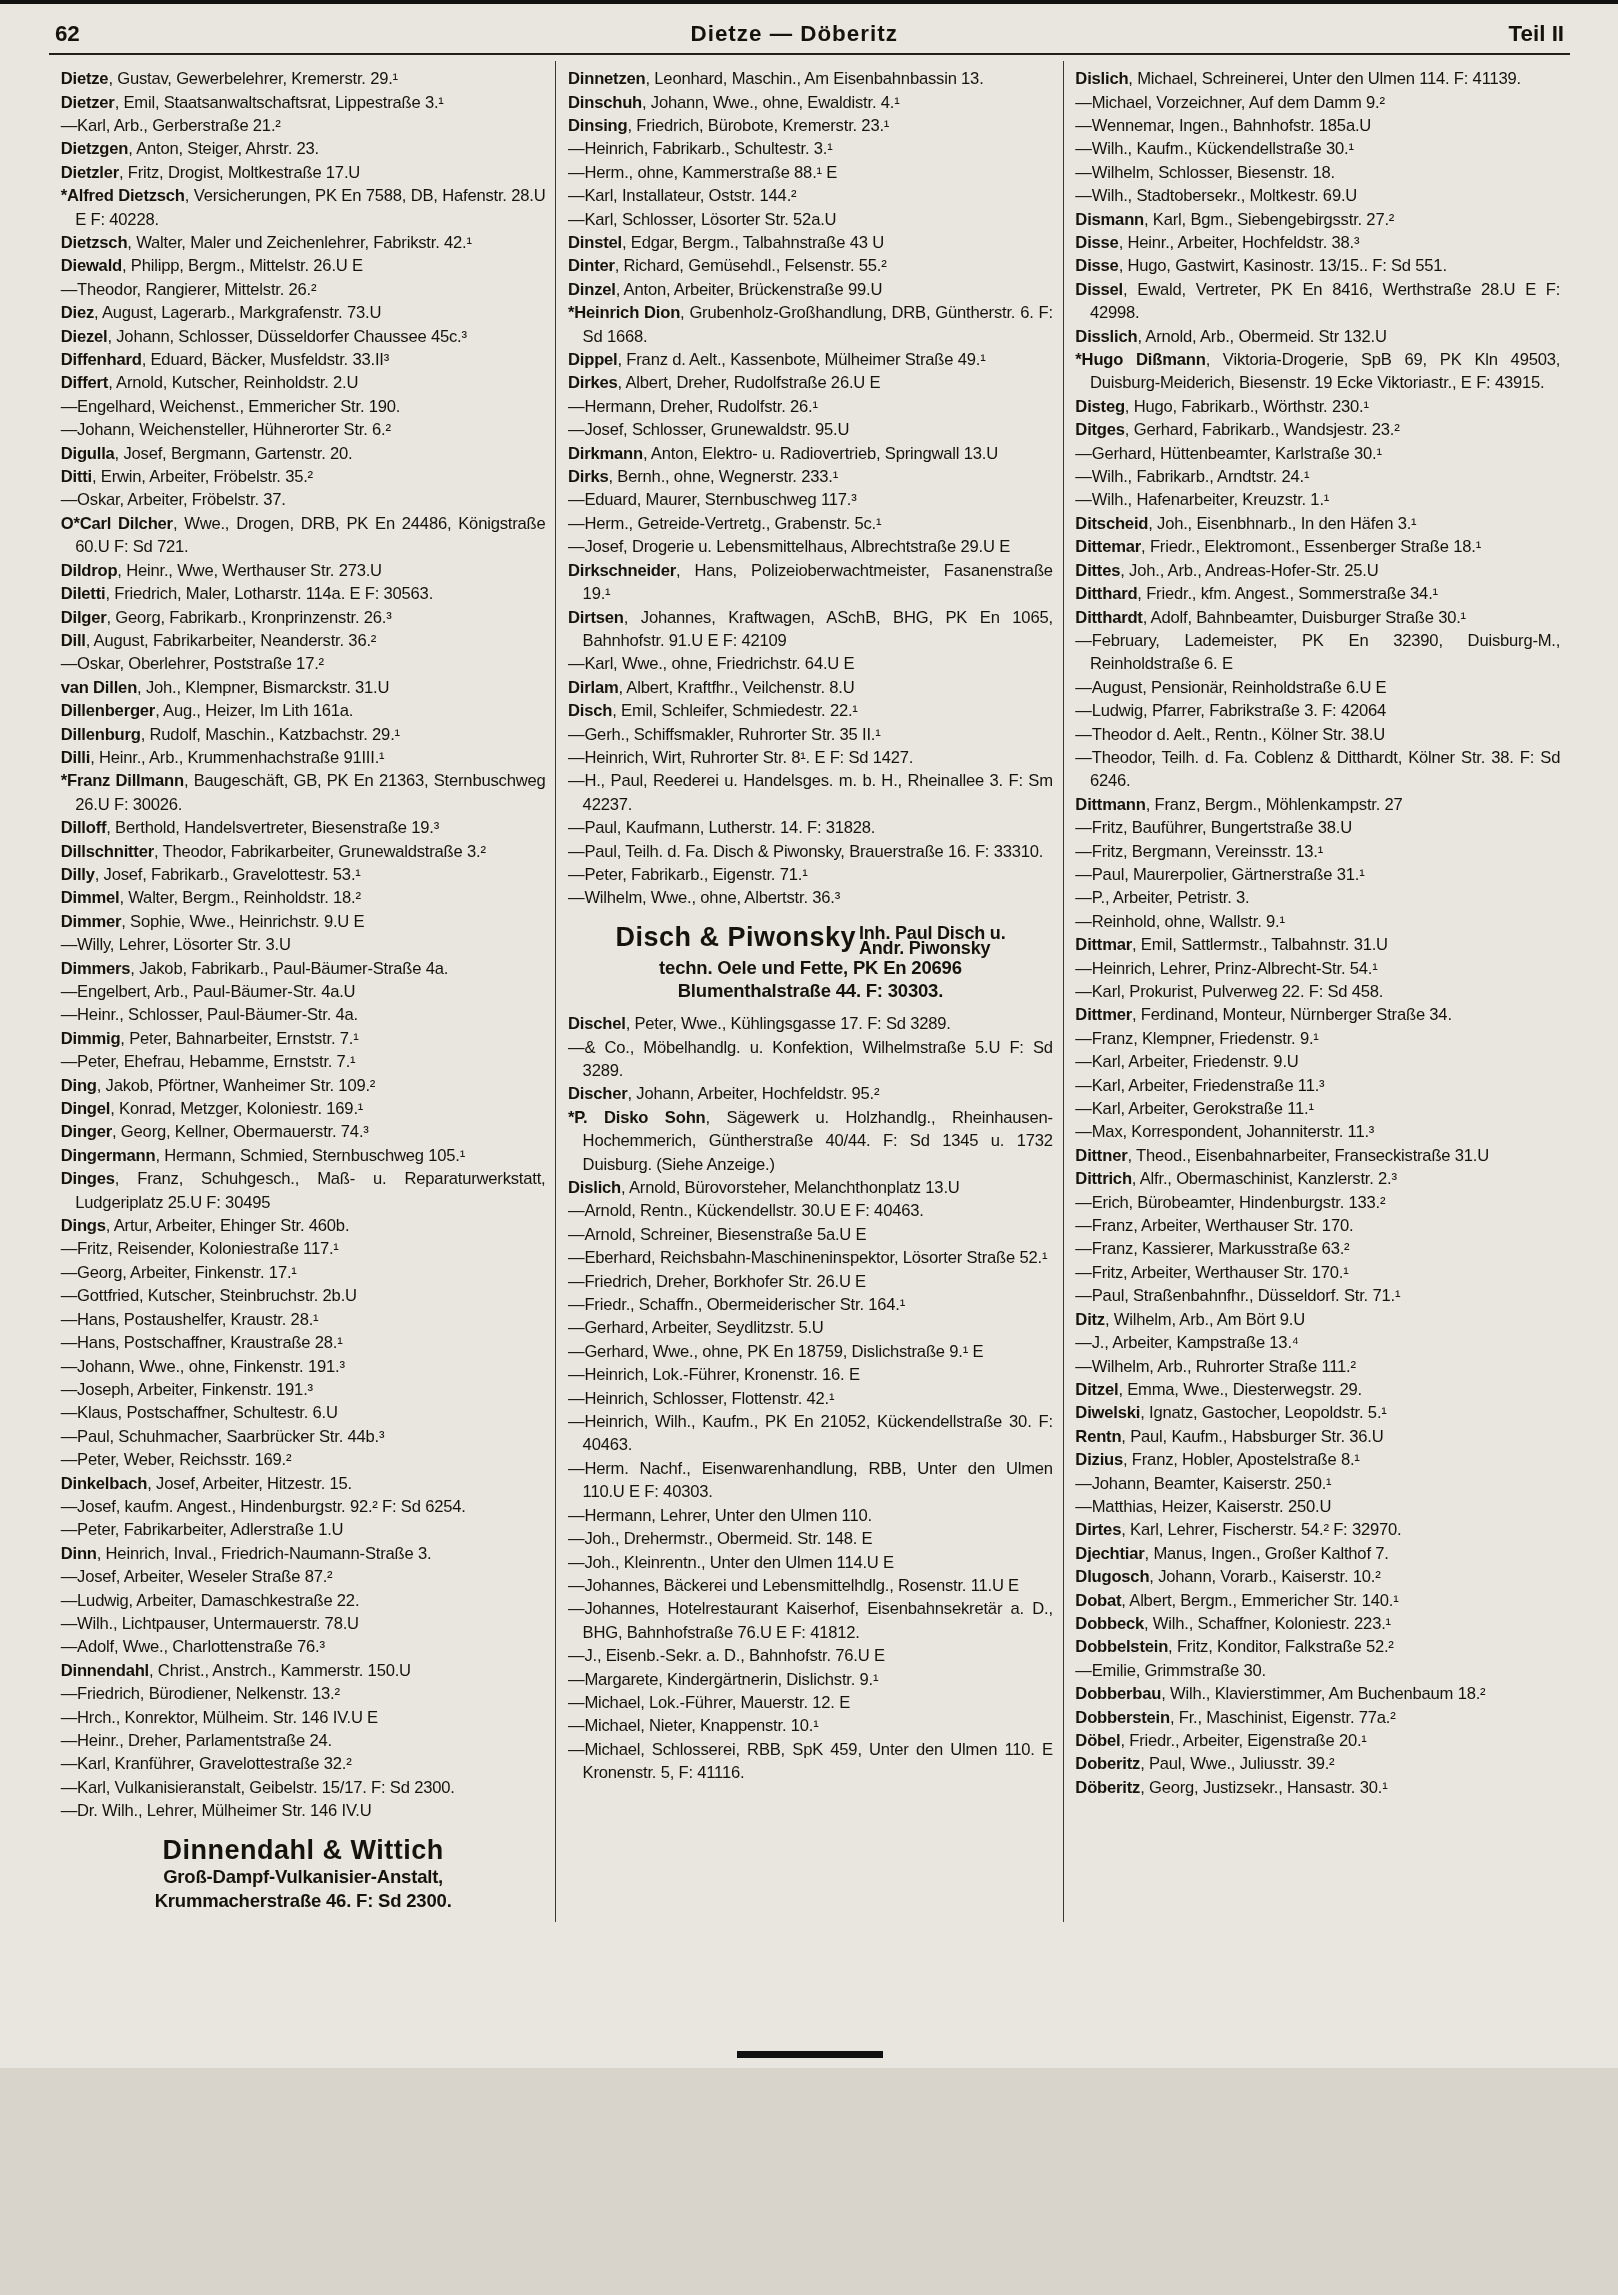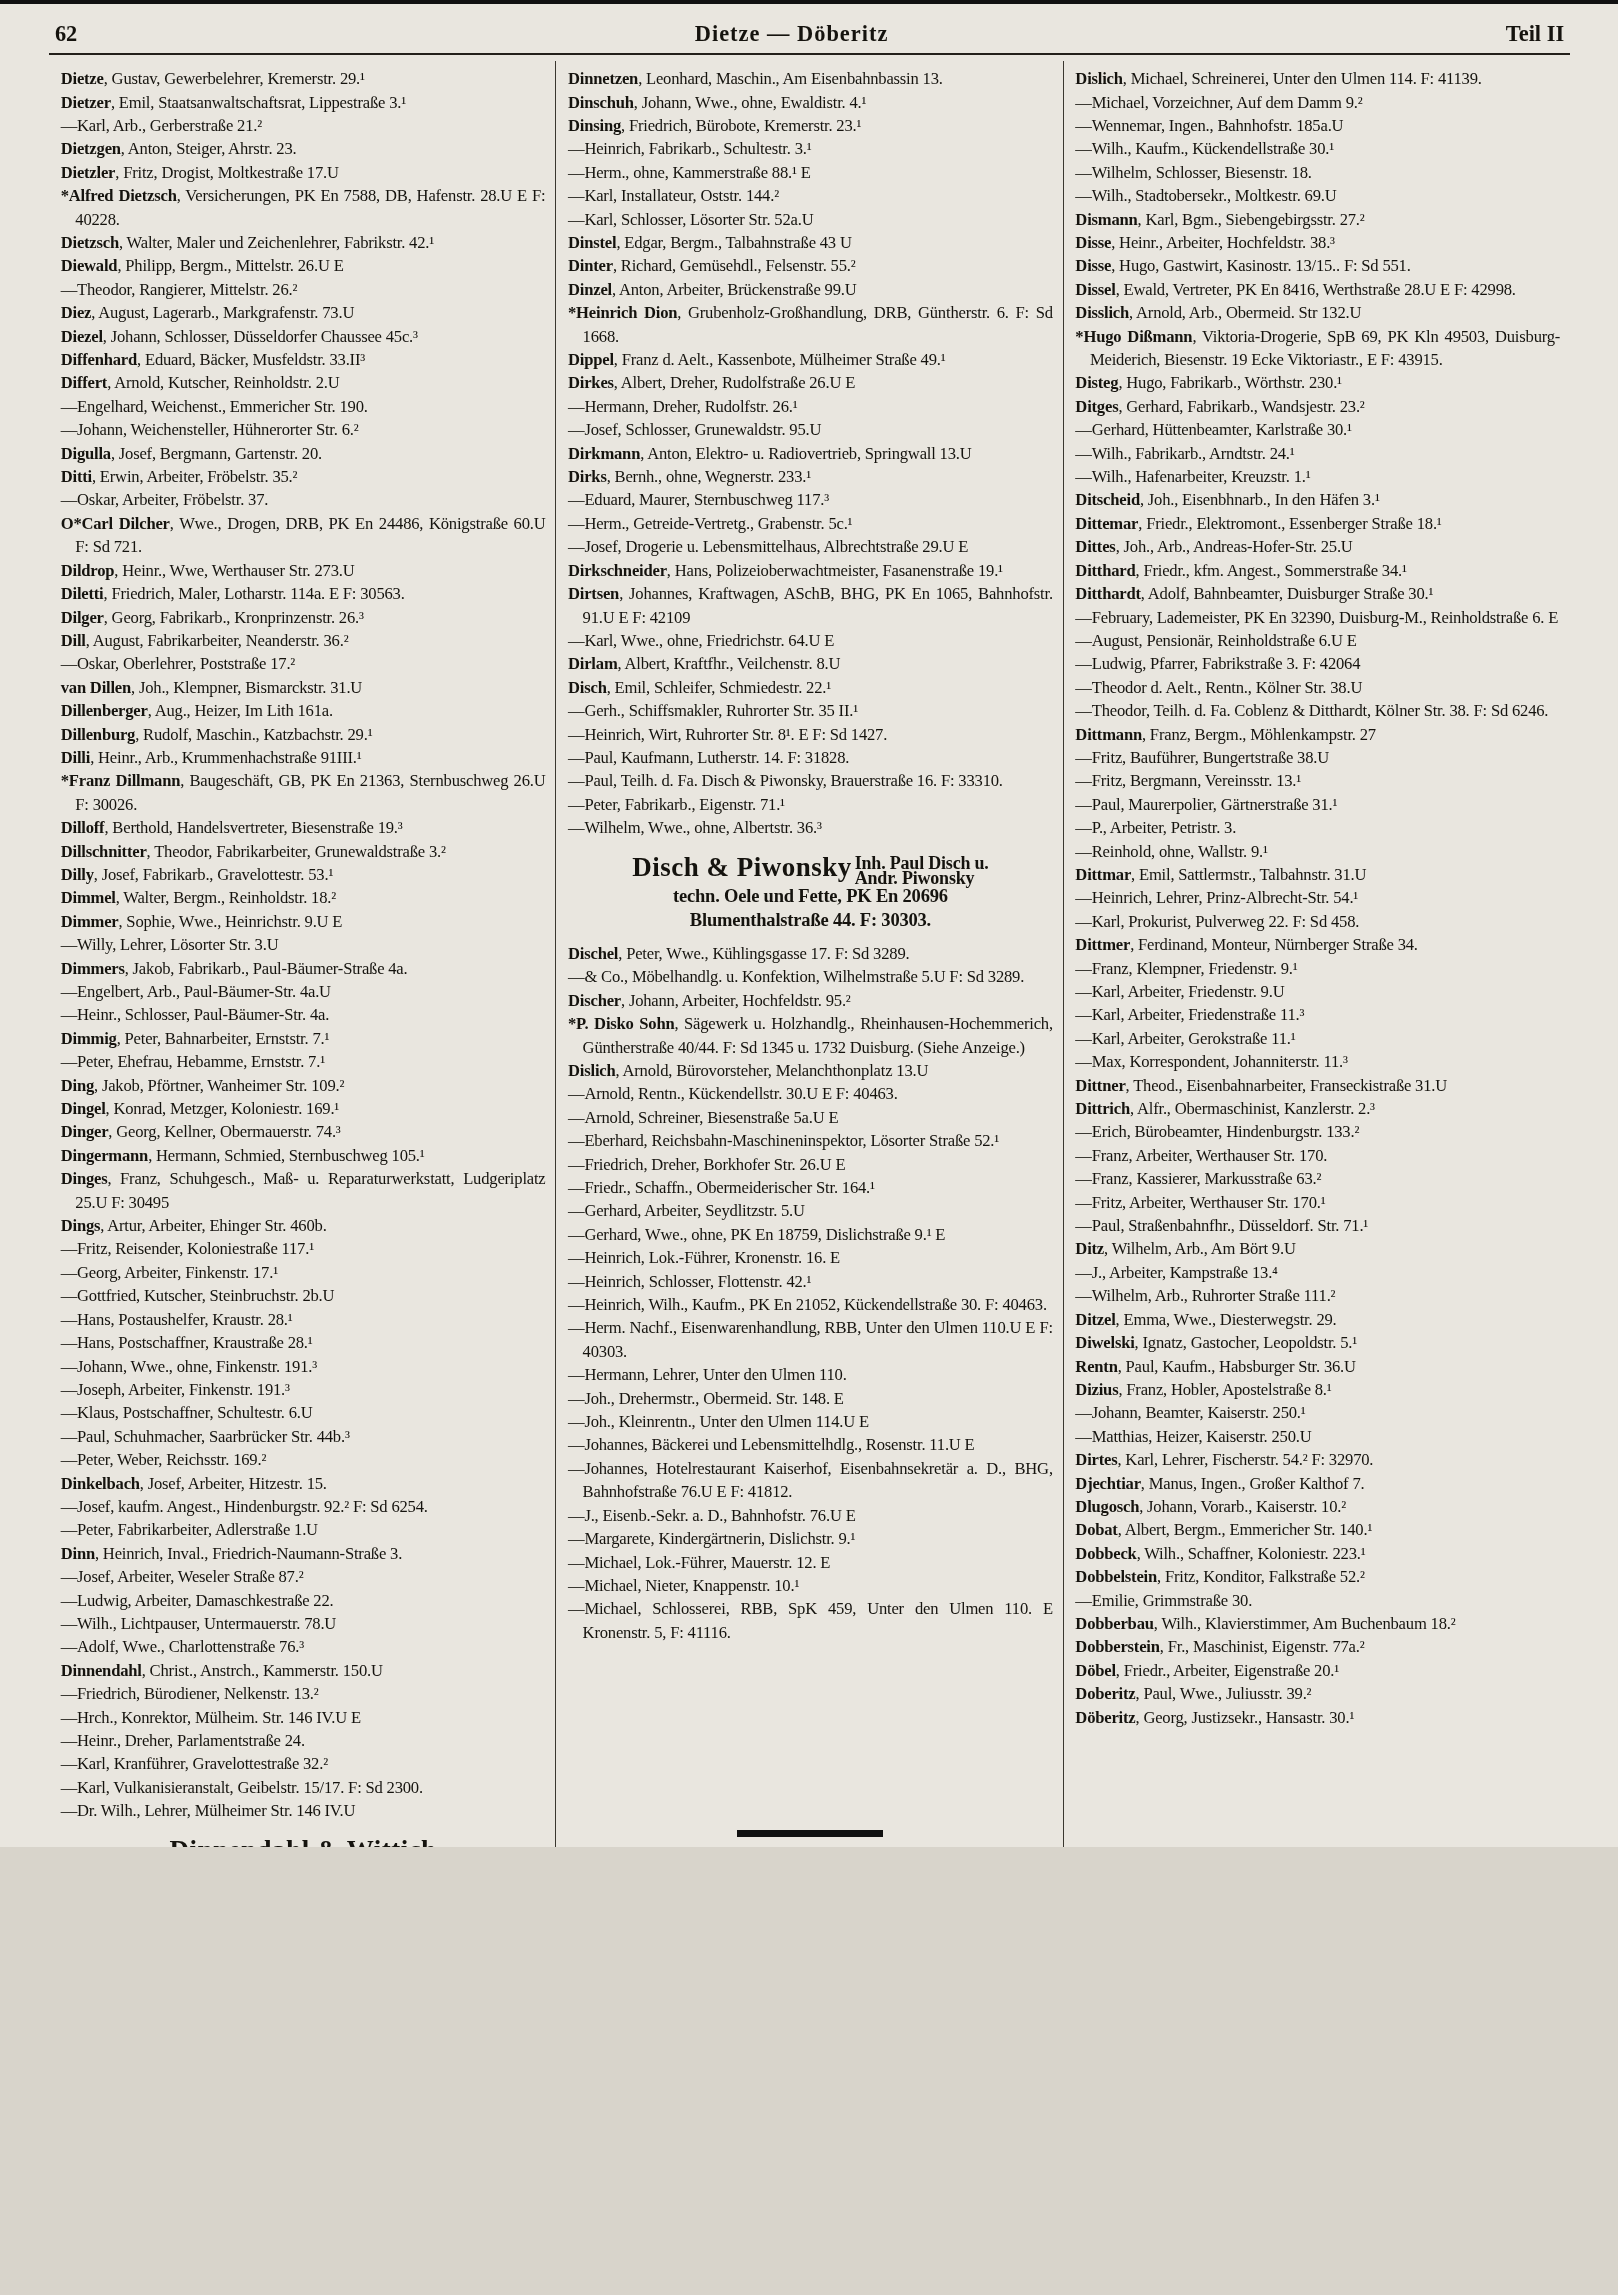--- a/index.html
+++ b/index.html
@@ -1,22 +1,22 @@
 <!DOCTYPE html>
 <html><head>
 <meta charset="utf-8">
 <style>
   html,body{margin:0;padding:0;background:#d8d4cb;}
   .page{
     position:relative;
-    width:1619px;height:1847px;
+    width:1619px;height:2068px;
     margin:0 auto;
     background:#e9e6df;
     color:#15130e;
-    font-family:Liberation Serif, serif;
+    font-family:Liberation Sans, sans-serif;
     overflow:hidden;
     box-sizing:border-box;
     padding:13.7px 49px 19.5px 49px;
   }
   .top-edge{position:absolute;left:0;top:0;width:100%;height:3.9px;background:#111;}
   .header{
     display:flex;justify-content:space-between;align-items:baseline;
     font-weight:bold;font-size:22.4px;
     padding:7.8px 5.9px 5.9px 5.9px;
   }
@@ -164,20 +164,21 @@
         <p class="entry">—Eduard, Maurer, Sternbuschweg 117.³</p>
         <p class="entry">—Herm., Getreide-Vertretg., Grabenstr. 5c.¹</p>
         <p class="entry">—Josef, Drogerie u. Lebensmittelhaus, Albrechtstraße 29.U E</p>
         <p class="entry"><b>Dirkschneider</b>, Hans, Polizeioberwachtmeister, Fasanenstraße 19.¹</p>
         <p class="entry"><b>Dirtsen</b>, Johannes, Kraftwagen, ASchB, BHG, PK En 1065, Bahnhofstr. 91.U E F: 42109</p>
         <p class="entry">—Karl, Wwe., ohne, Friedrichstr. 64.U E</p>
         <p class="entry"><b>Dirlam</b>, Albert, Kraftfhr., Veilchenstr. 8.U</p>
         <p class="entry"><b>Disch</b>, Emil, Schleifer, Schmiedestr. 22.¹</p>
         <p class="entry">—Gerh., Schiffsmakler, Ruhrorter Str. 35 II.¹</p>
         <p class="entry">—Heinrich, Wirt, Ruhrorter Str. 8¹. E F: Sd 1427.</p>
+        <p class="entry">—H., Paul, Reederei u. Handelsges. m. b. H., Rheinallee 3. F: Sm 42237.</p>
         <p class="entry">—Paul, Kaufmann, Lutherstr. 14. F: 31828.</p>
         <p class="entry">—Paul, Teilh. d. Fa. Disch &amp; Piwonsky, Brauerstraße 16. F: 33310.</p>
         <p class="entry">—Peter, Fabrikarb., Eigenstr. 71.¹</p>
         <p class="entry">—Wilhelm, Wwe., ohne, Albertstr. 36.³</p>
         <div class="ad">
           <div class="ad-split">
             <div class="ad-title">Disch &amp; Piwonsky</div>
             <div class="ad-side">
               <div>Inh. Paul Disch u.</div>
               <div>Andr. Piwonsky</div>

